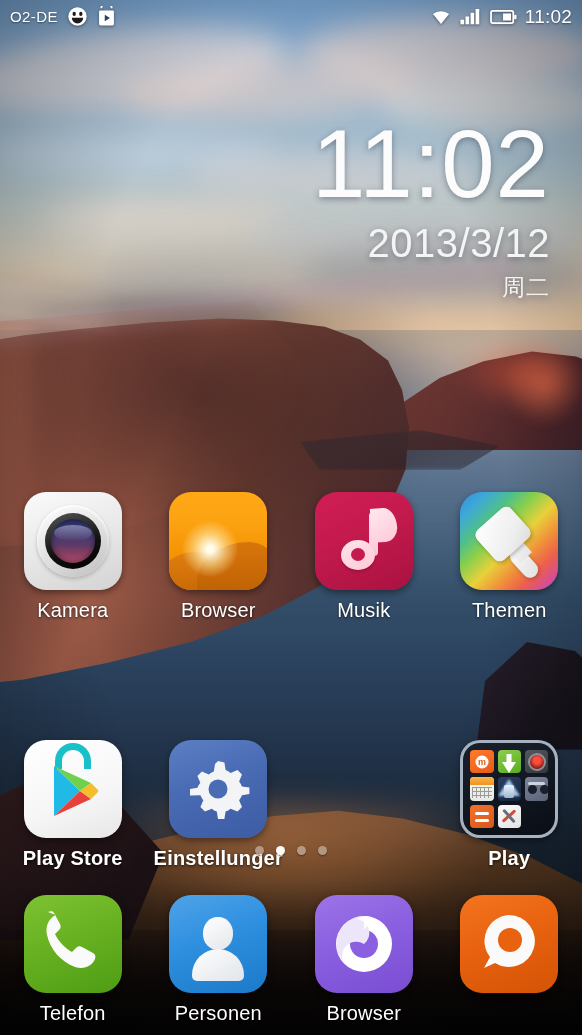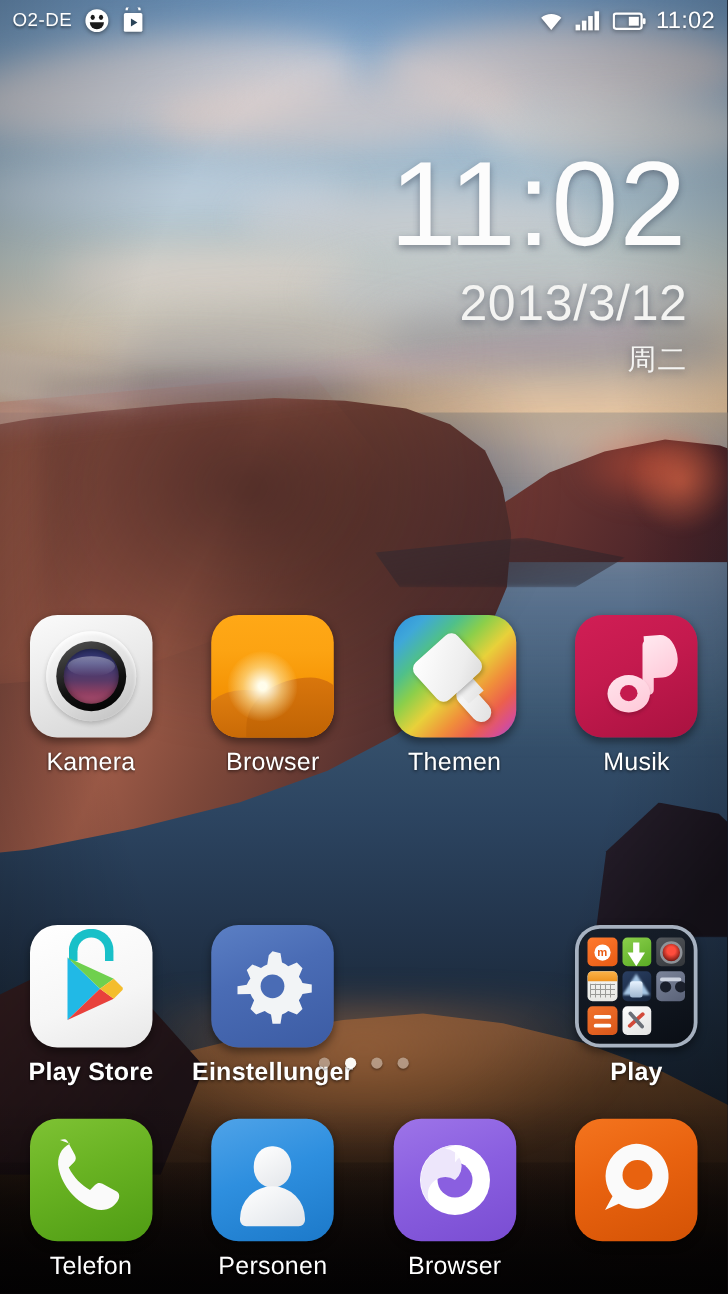--- a/index.html
+++ b/index.html
@@ -583,36 +583,36 @@
     <div class="cell">
       <div class="icon ic-gallery">
         <div class="gal-hill-a"></div>
         <div class="gal-hill-b"></div>
         <div class="gal-sun"></div>
       </div>
       <div class="label">Browser</div>
     </div>
 
     <div class="cell">
-      <div class="icon ic-themes">
-        <div class="th-handle"></div>
-        <div class="th-neck"></div>
-        <div class="th-head"></div>
-      </div>
-      <div class="label">Themen</div>
-    </div>
-
-    <div class="cell">
       <div class="icon ic-music">
         <div class="mu-stem"></div>
         <div class="mu-flag"></div>
         <div class="mu-head"></div>
         <div class="mu-hole"></div>
       </div>
       <div class="label">Musik</div>
+    </div>
+
+    <div class="cell">
+      <div class="icon ic-themes">
+        <div class="th-handle"></div>
+        <div class="th-neck"></div>
+        <div class="th-head"></div>
+      </div>
+      <div class="label">Themen</div>
     </div>
   </div>
 
   <div class="row" style="top:740px;font-weight:bold;">
 
     <div class="cell">
       <div class="icon ic-play">
         <div class="ps-bag"></div>
         <svg class="ps-tri" viewBox="0 0 50 56">
           <path d="M4 2 L30 27 L4 52 Z" fill="#21b9e6"></path>

